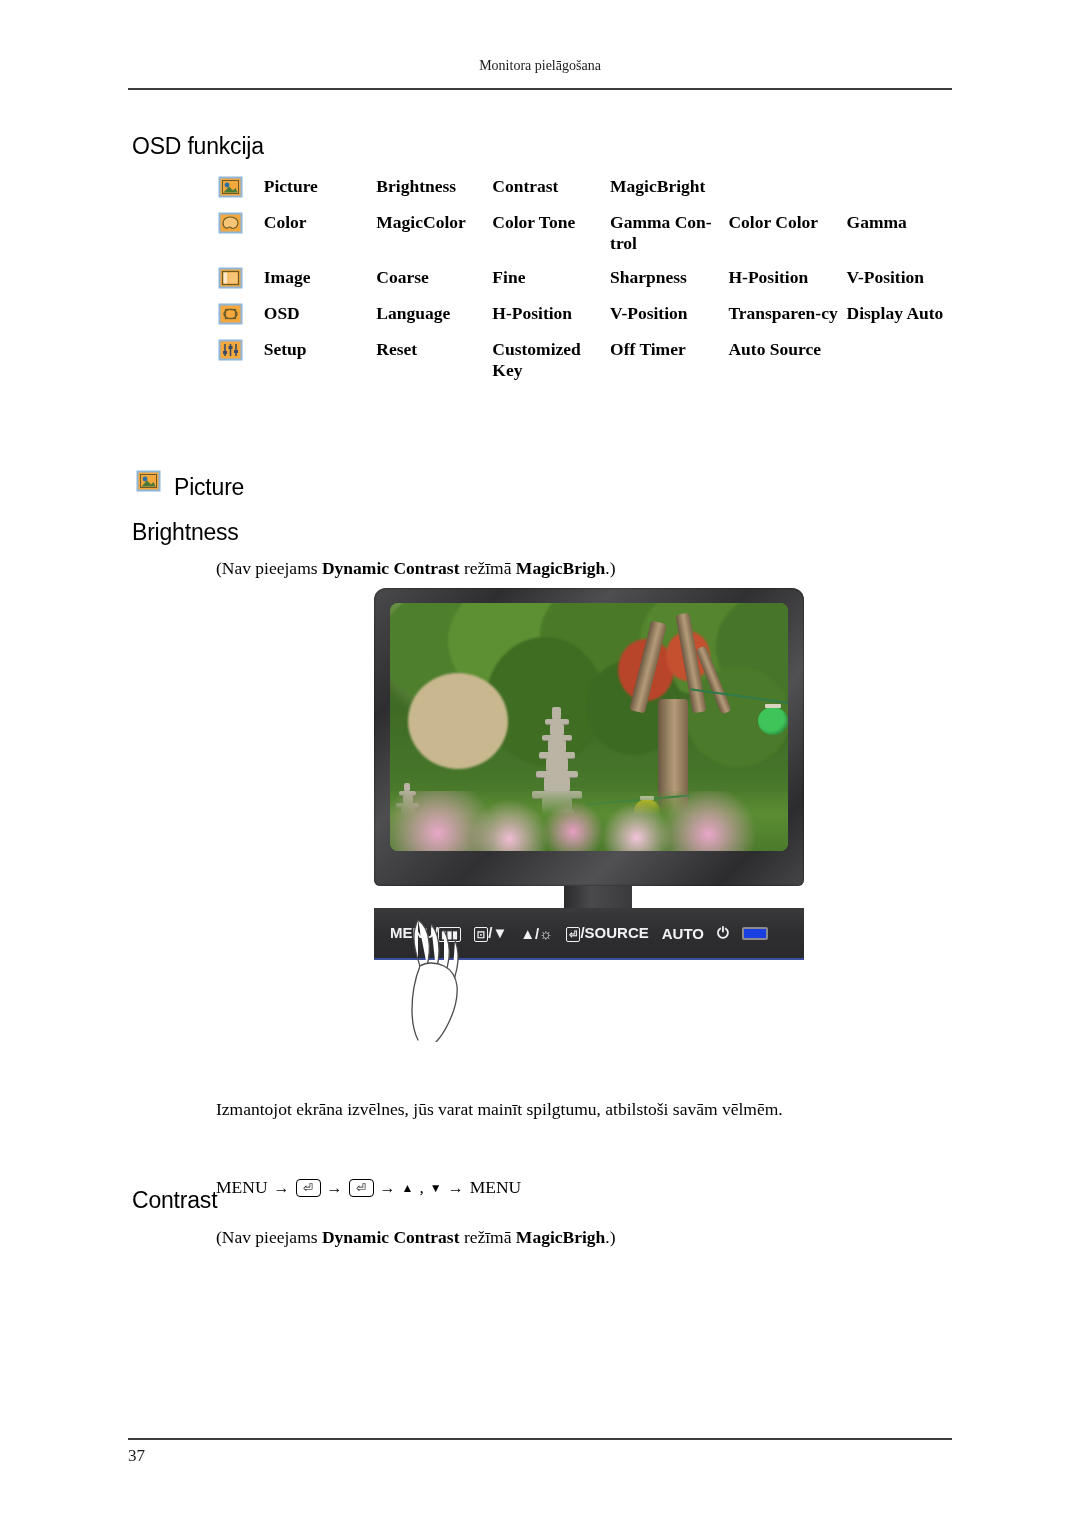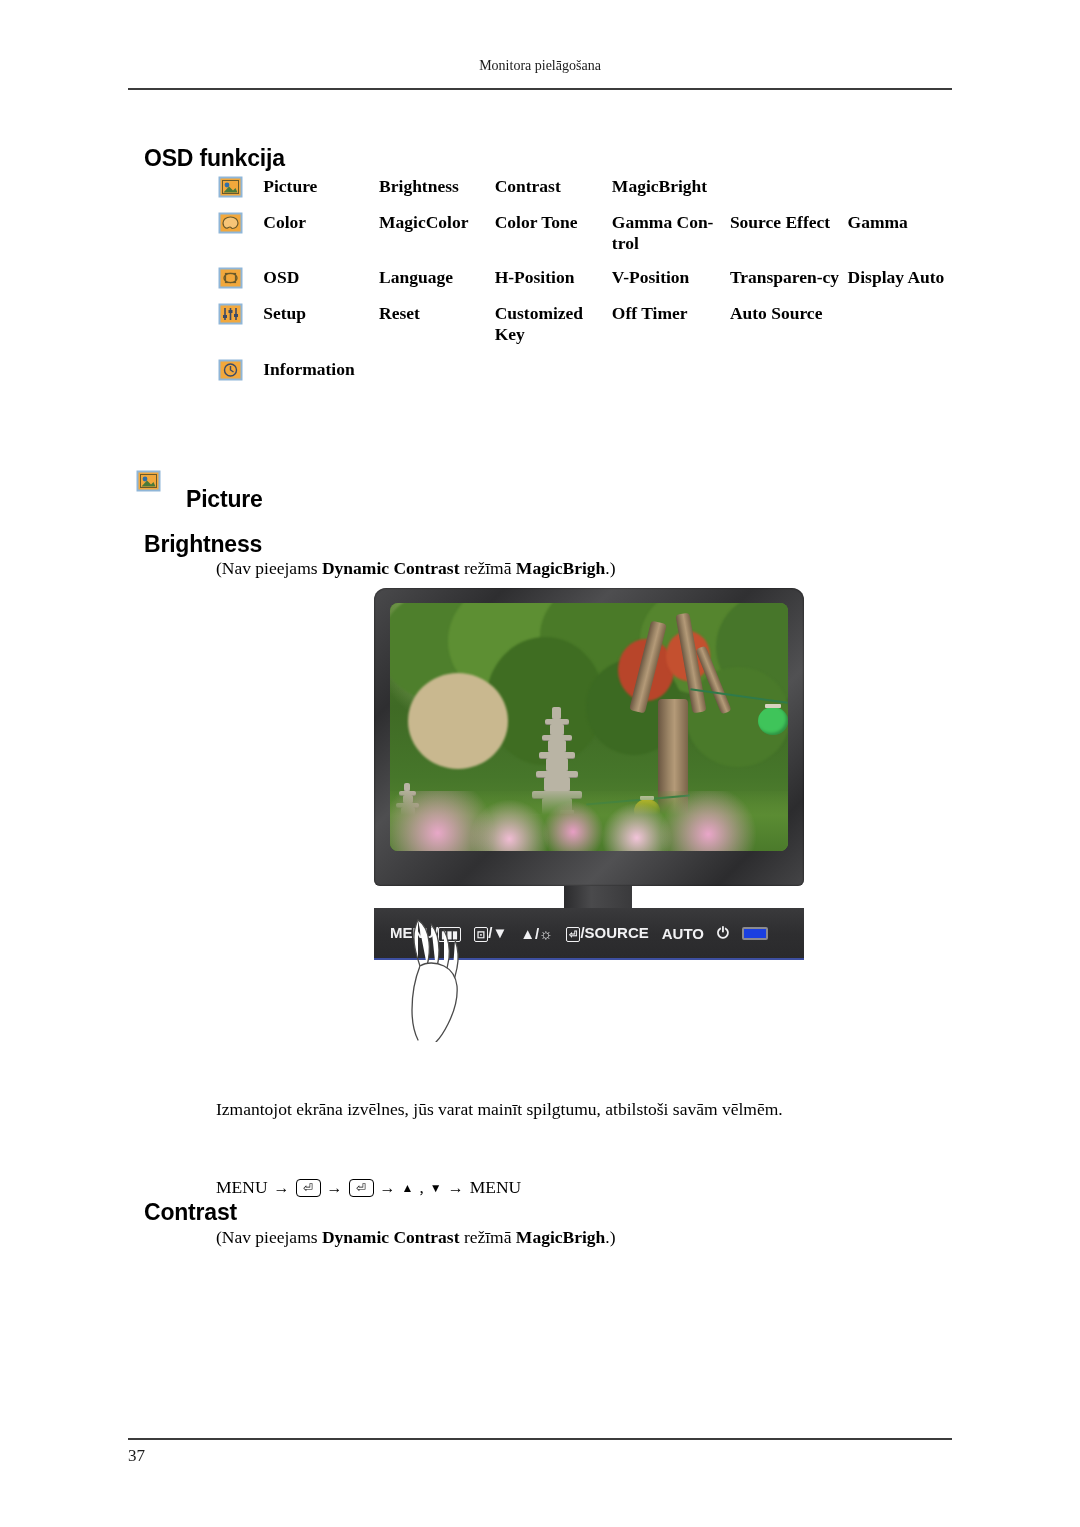--- a/index.html
+++ b/index.html
@@ -51,23 +51,23 @@
     top: 1446px;
     width: 824px;
     text-align: left;
     font-size: 17px;
     color: #1a1a1a;
   }
 
   
   h1.sec-title {
     position: absolute;
-    margin: 16px;
+    margin: 4px;
     font-family: "Liberation Sans", sans-serif;
-    font-weight: bold;
+    font-weight: normal;
     font-size: 23px;
     letter-spacing: -0.2px;
     color: #000;
   }
   #osd-funkcija-heading { left: 128px; top: 129px; }
   #picture-heading {
     left: 170px; top: 470px;
     display: block;
   }
   #brightness-heading { left: 128px; top: 515px; }
@@ -346,24 +346,41 @@
         <svg class="osd-icon" viewBox="0 0 25 22">
           <rect x="0.5" y="0.5" width="24" height="21" fill="#8fb6d8"></rect>
           <rect x="2.5" y="2.5" width="20" height="17" fill="#f2a83c"></rect>
           <path d="M12.5 5 C17 5 20 7.6 20 11 C20 14 17.5 16.5 14.5 16.5 C13 16.5 13.3 15 12 15 C10 15 9.5 17 7.8 16 C5.8 14.8 5 13 5 11 C5 7.6 8 5 12.5 5 Z" fill="#f7c577" stroke="#6b5a2a" stroke-width="1.2"></path>
         </svg>
       </td>
       <td class="c-name">Color</td>
       <td class="c1">MagicColor</td>
       <td class="c2">Color Tone</td>
       <td class="c3">Gamma Con-trol</td>
-      <td class="c4">Source Effect</td>
+      <td class="c4">Color Color</td>
       <td class="c5">Gamma</td>
     </tr>
 
+    <tr>
+      <td class="c-icon">
+        <svg class="osd-icon" viewBox="0 0 25 22">
+          <rect x="0.5" y="0.5" width="24" height="21" fill="#8fb6d8"></rect>
+          <rect x="2.5" y="2.5" width="20" height="17" fill="#f2a83c"></rect>
+          <rect x="4.5" y="4.5" width="16" height="13" fill="none" stroke="#6b5a2a" stroke-width="1.2"></rect>
+          <rect x="5.5" y="5.5" width="4" height="11" fill="#ffffff" opacity="0.75"></rect>
+          <rect x="10.5" y="5.5" width="9" height="11" fill="#f7c577"></rect>
+        </svg>
+      </td>
+      <td class="c-name">Image</td>
+      <td class="c1">Coarse</td>
+      <td class="c2">Fine</td>
+      <td class="c3">Sharpness</td>
+      <td class="c4">H-Position</td>
+      <td class="c5">V-Position</td>
+    </tr>
 
     <tr>
       <td class="c-icon">
         <svg class="osd-icon" viewBox="0 0 25 22">
           <rect x="0.5" y="0.5" width="24" height="21" fill="#8fb6d8"></rect>
           <rect x="2.5" y="2.5" width="20" height="17" fill="#f2a83c"></rect>
           <ellipse cx="12.5" cy="11" rx="6.5" ry="4.6" fill="none" stroke="#6b5a2a" stroke-width="1.4"></ellipse>
           <rect x="7.5" y="6.5" width="10" height="9" fill="none" stroke="#6b5a2a" stroke-width="1.2"></rect>
         </svg>
       </td>
@@ -393,36 +410,20 @@
         </svg>
       </td>
       <td class="c-name">Setup</td>
       <td class="c1">Reset</td>
       <td class="c2">Customized Key</td>
       <td class="c3">Off Timer</td>
       <td class="c4">Auto Source</td>
       <td class="c5"></td>
     </tr>
 
-    <tr>
-      <td class="c-icon">
-        <svg class="osd-icon" viewBox="0 0 25 22">
-          <rect x="0.5" y="0.5" width="24" height="21" fill="#8fb6d8"></rect>
-          <rect x="2.5" y="2.5" width="20" height="17" fill="#f2a83c"></rect>
-          <circle cx="12.5" cy="11" r="6" fill="none" stroke="#3b4a66" stroke-width="1.4"></circle>
-          <path d="M12.5 7 L12.5 11 L15.5 13" fill="none" stroke="#3b4a66" stroke-width="1.4"></path>
-        </svg>
-      </td>
-      <td class="c-name">Information</td>
-      <td class="c1"></td>
-      <td class="c2"></td>
-      <td class="c3"></td>
-      <td class="c4"></td>
-      <td class="c5"></td>
-    </tr>
   </tbody>
 </table>
 
 <svg class="heading-icon" viewBox="0 0 25 22">
   <rect x="0.5" y="0.5" width="24" height="21" fill="#8fb6d8"></rect>
   <rect x="2.5" y="2.5" width="20" height="17" fill="#f2a83c"></rect>
   <rect x="4.5" y="4.5" width="16" height="13" fill="none" stroke="#6b5a2a" stroke-width="1"></rect>
   <circle cx="9" cy="9" r="2.4" fill="#2f6fa8"></circle>
   <path d="M5.5 16.5 L11 10.5 L15 14.5 L17.5 12 L19.5 16.5 Z" fill="#4a7a3a"></path>
 </svg>

